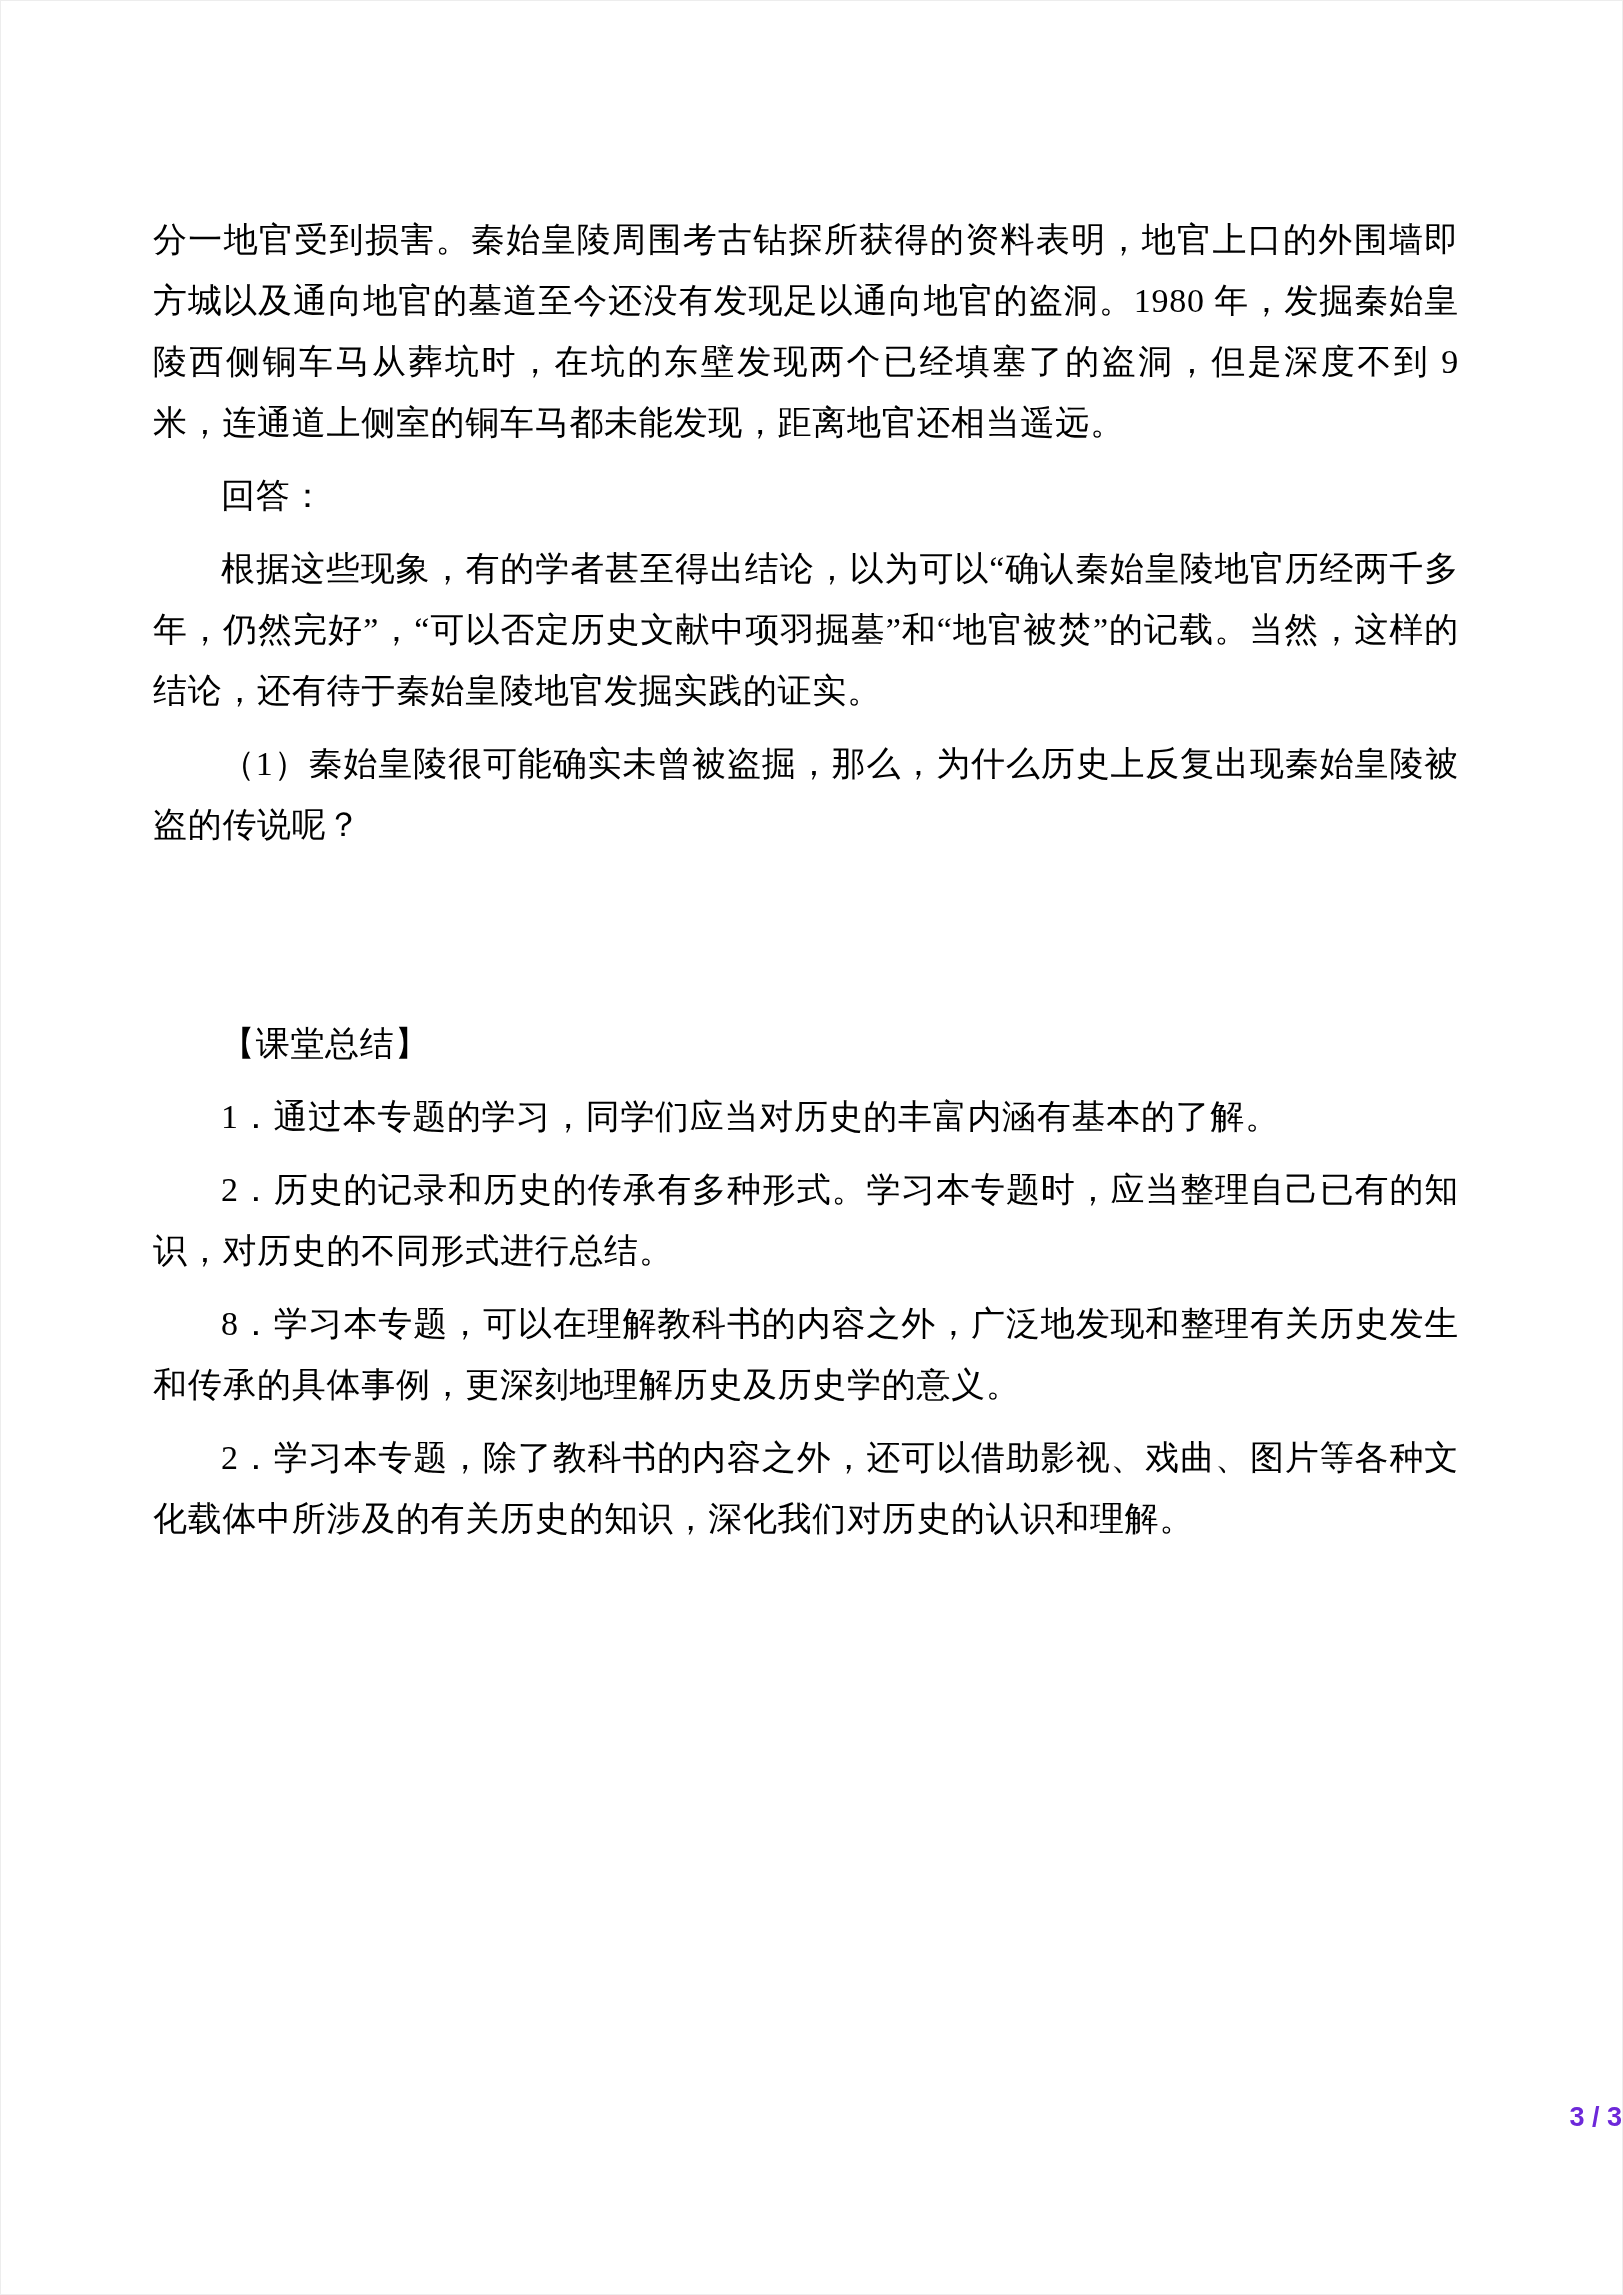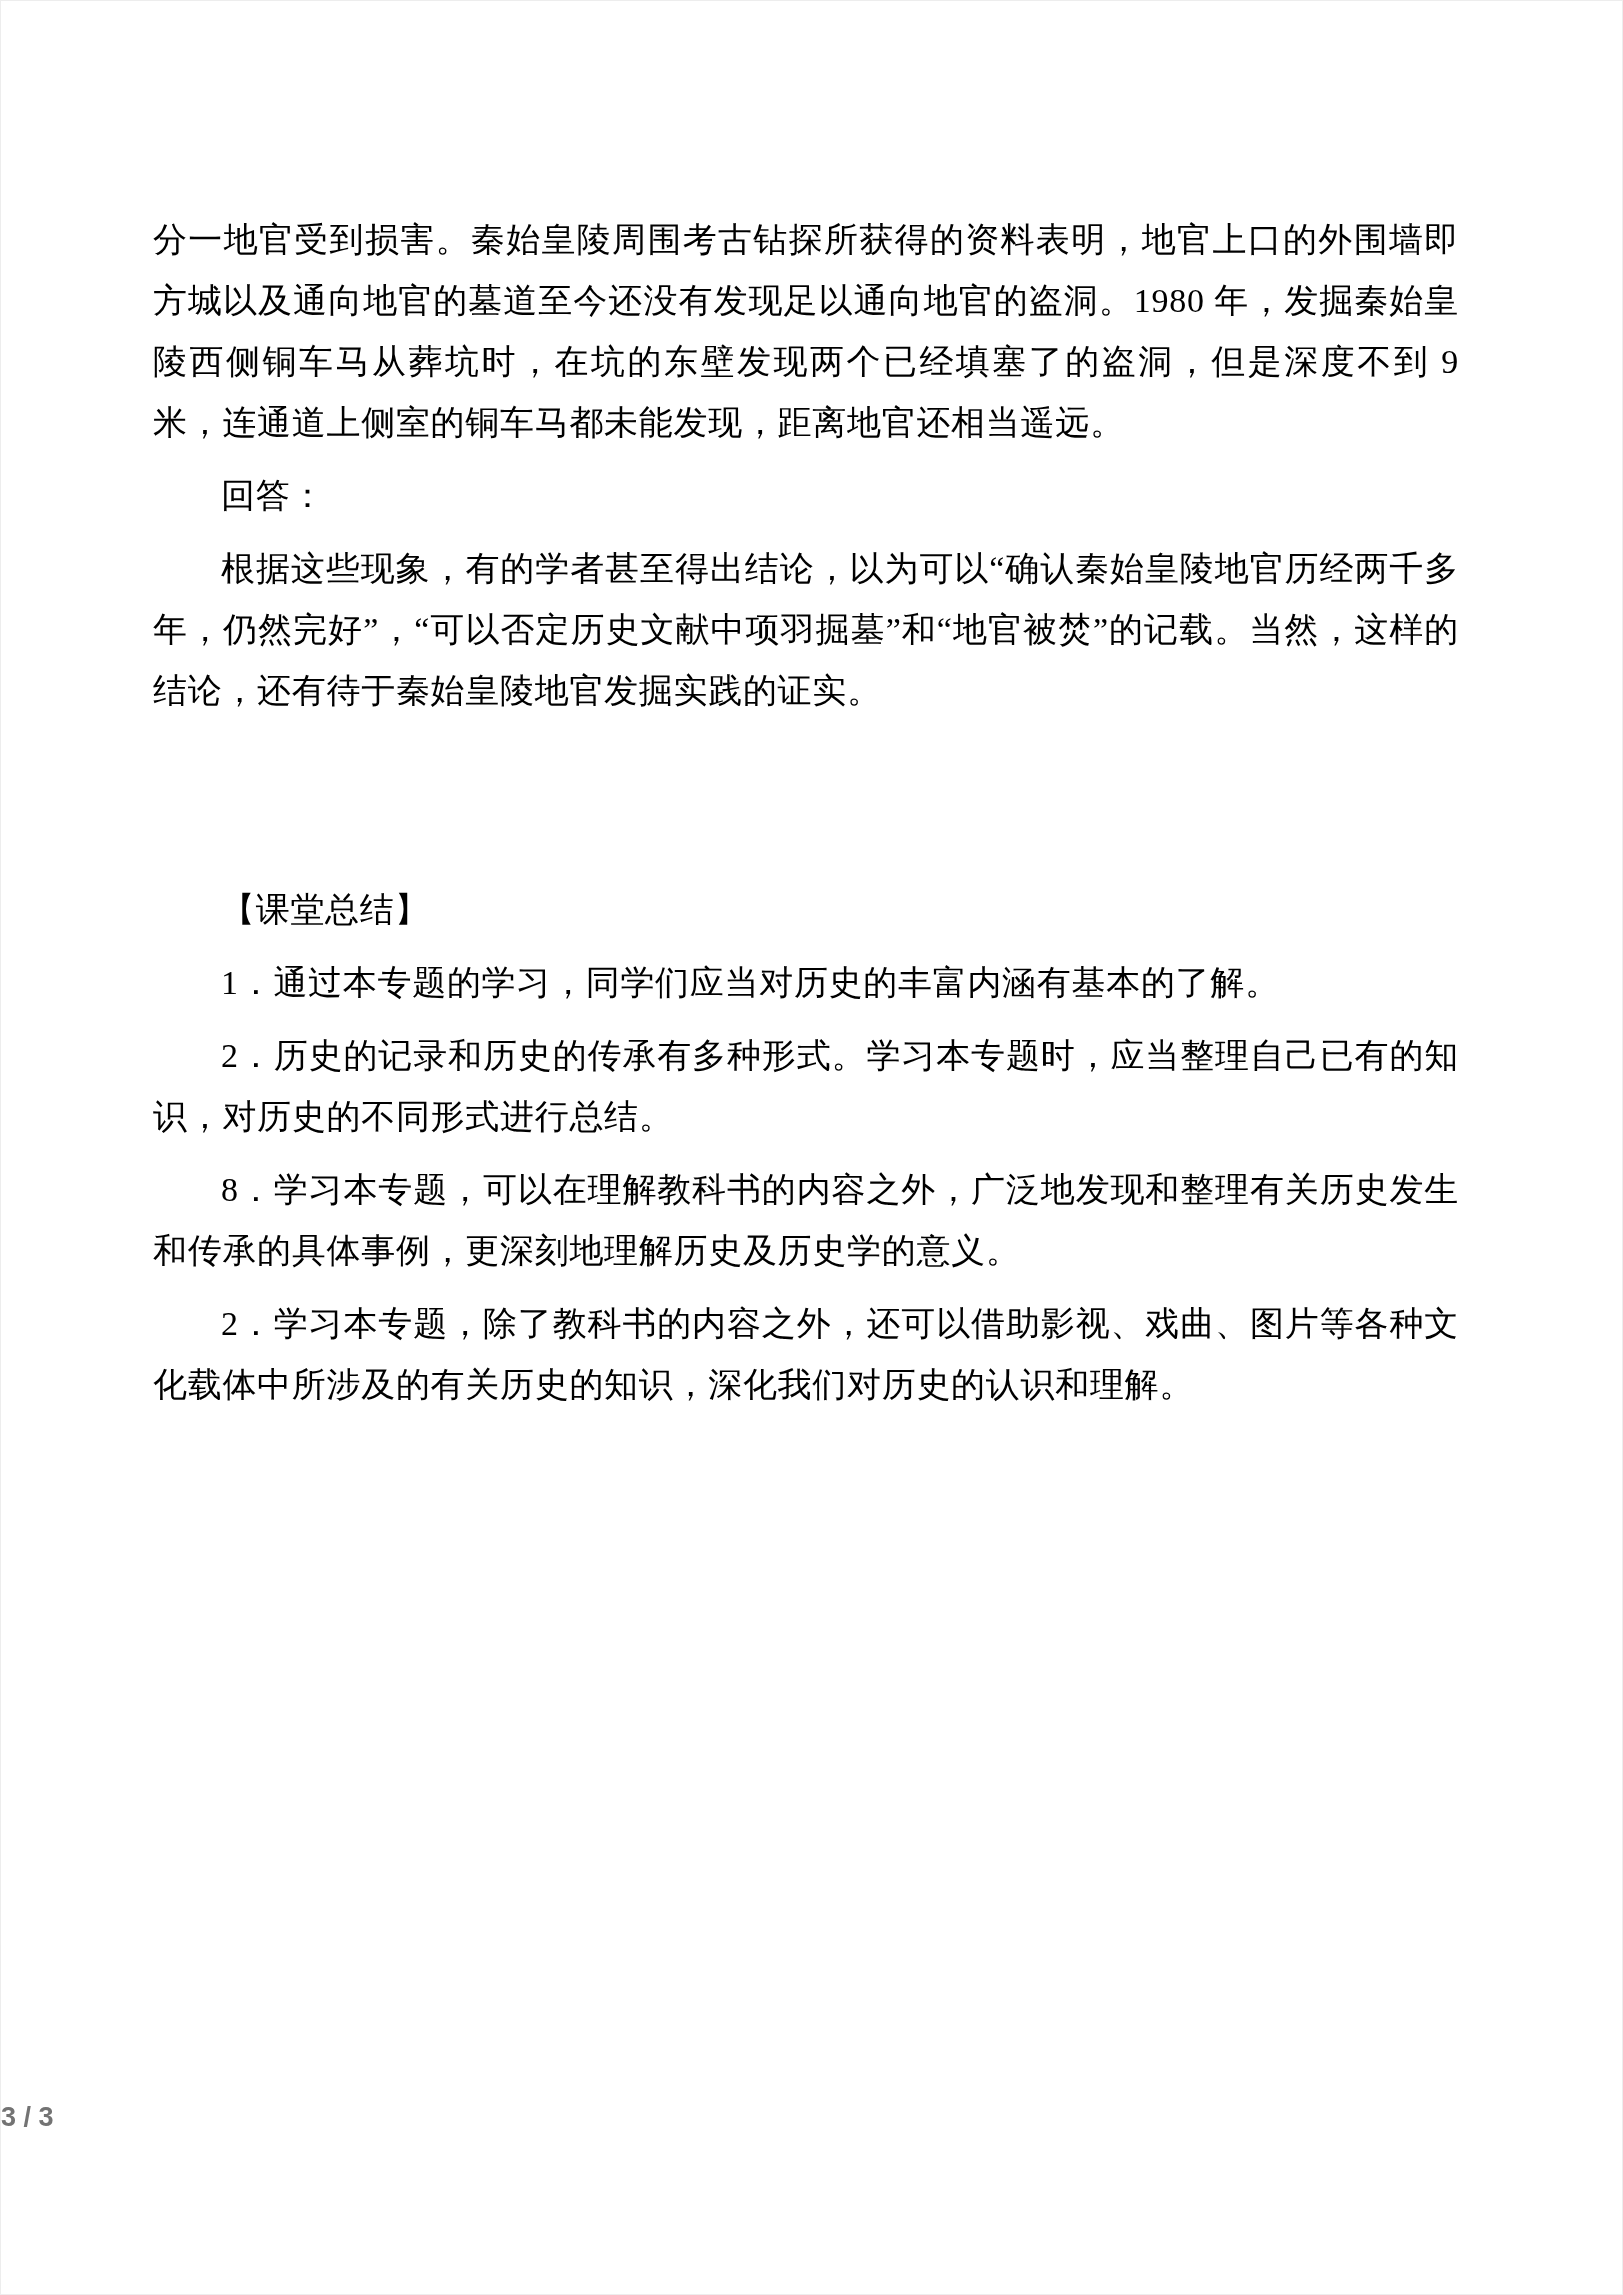--- a/index.html
+++ b/index.html
@@ -37,35 +37,36 @@
   }
   .body-noindent { text-indent: 0; }
   .body-indent   { text-indent: 2em; }
   .heading       { text-indent: 2em; font-family: Liberation Serif, serif; }
   .spacer        { height: 61px; }
   .footer {
     position: absolute;
     top: 2101px;
     left: 0;
     width: 100%;
-    text-align: left;
+    text-align: right;
     font-family: "Liberation Sans", "DejaVu Sans", sans-serif;
     font-weight: bold;
     font-size: 27px;
-    color: #737373;
+    color: #6d28d9;
   }
 </style>
 </head>
 <body>
 
 <div class="page">
   <div class="doc-body">
       <p class="para body-noindent">分一地官受到损害。秦始皇陵周围考古钻探所获得的资料表明，地官上口的外围墙即方城以及通向地官的墓道至今还没有发现足以通向地官的盗洞。1980 年，发掘秦始皇陵西侧铜车马从葬坑时，在坑的东壁发现两个已经填塞了的盗洞，但是深度不到 9 米，连通道上侧室的铜车马都未能发现，距离地官还相当遥远。</p>
       <p class="para body-indent">回答：</p>
       <p class="para body-indent">根据这些现象，有的学者甚至得出结论，以为可以“确认秦始皇陵地官历经两千多年，仍然完好”，“可以否定历史文献中项羽掘墓”和“地官被焚”的记载。当然，这样的结论，还有待于秦始皇陵地官发掘实践的证实。</p>
+      <p class="para body-indent">（1）秦始皇陵很可能确实未曾被盗掘，那么，为什么历史上反复出现秦始皇陵被盗的传说呢？</p>
       <p class="para spacer"></p>
       <p class="para spacer"></p>
       <p class="para heading">【课堂总结】</p>
       <p class="para body-indent">1．通过本专题的学习，同学们应当对历史的丰富内涵有基本的了解。</p>
       <p class="para body-indent">2．历史的记录和历史的传承有多种形式。学习本专题时，应当整理自己已有的知识，对历史的不同形式进行总结。</p>
       <p class="para body-indent">8．学习本专题，可以在理解教科书的内容之外，广泛地发现和整理有关历史发生和传承的具体事例，更深刻地理解历史及历史学的意义。</p>
       <p class="para body-indent">2．学习本专题，除了教科书的内容之外，还可以借助影视、戏曲、图片等各种文化载体中所涉及的有关历史的知识，深化我们对历史的认识和理解。</p>
     </div>
   <div class="footer">3 / 3</div>
 </div>

